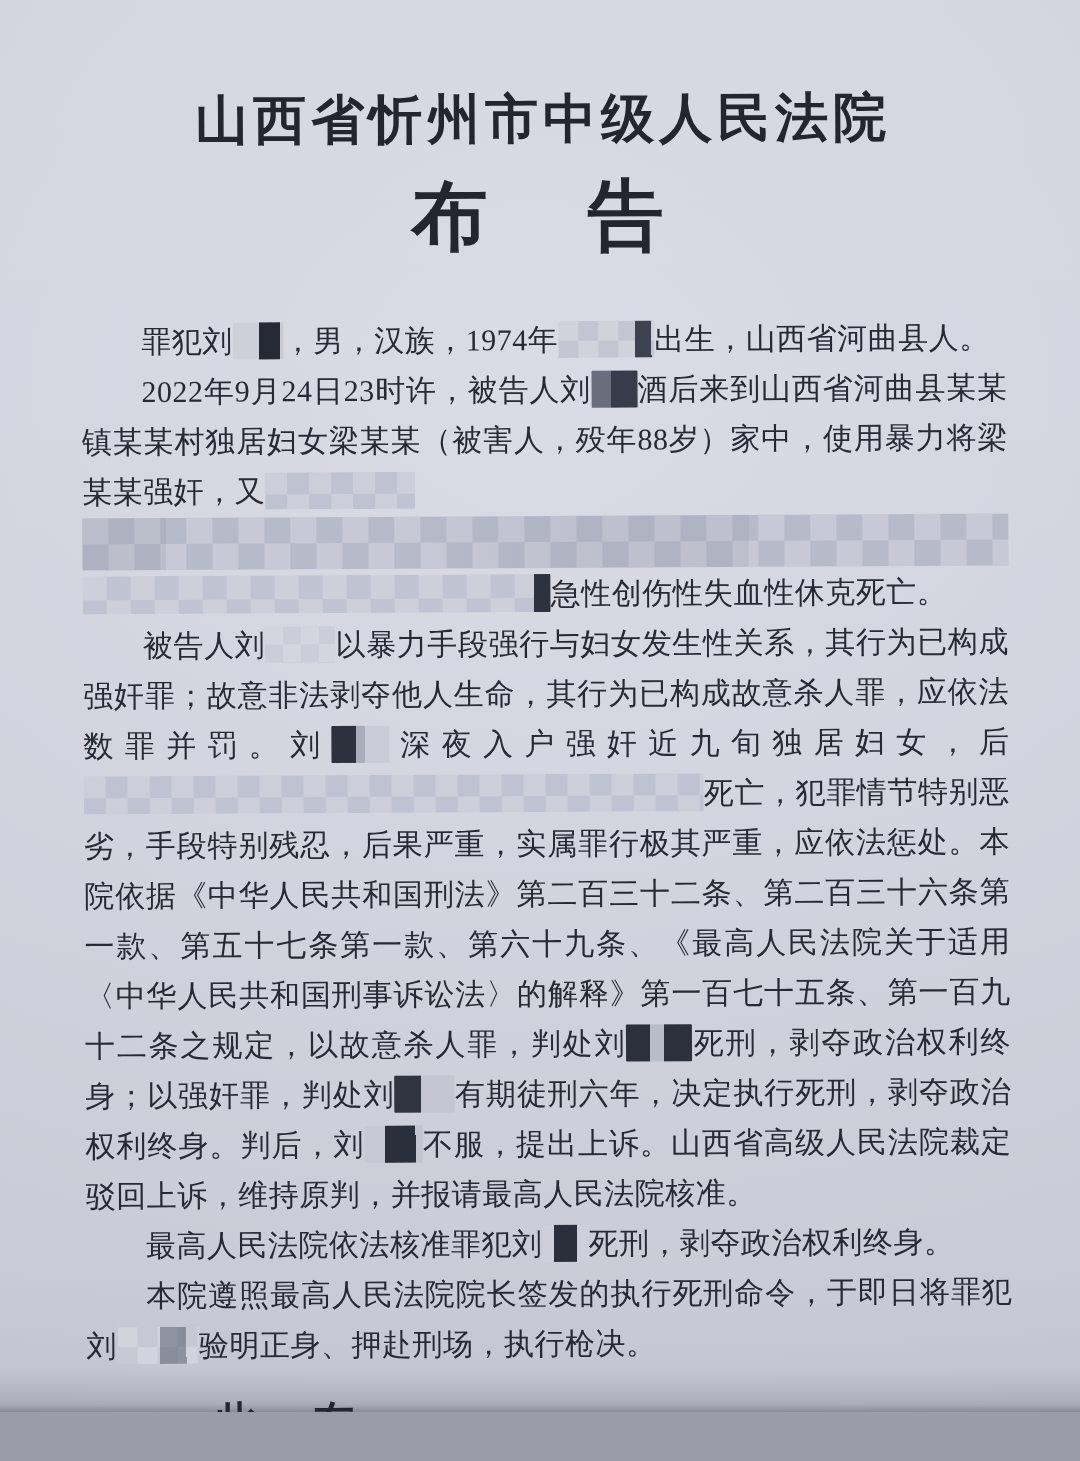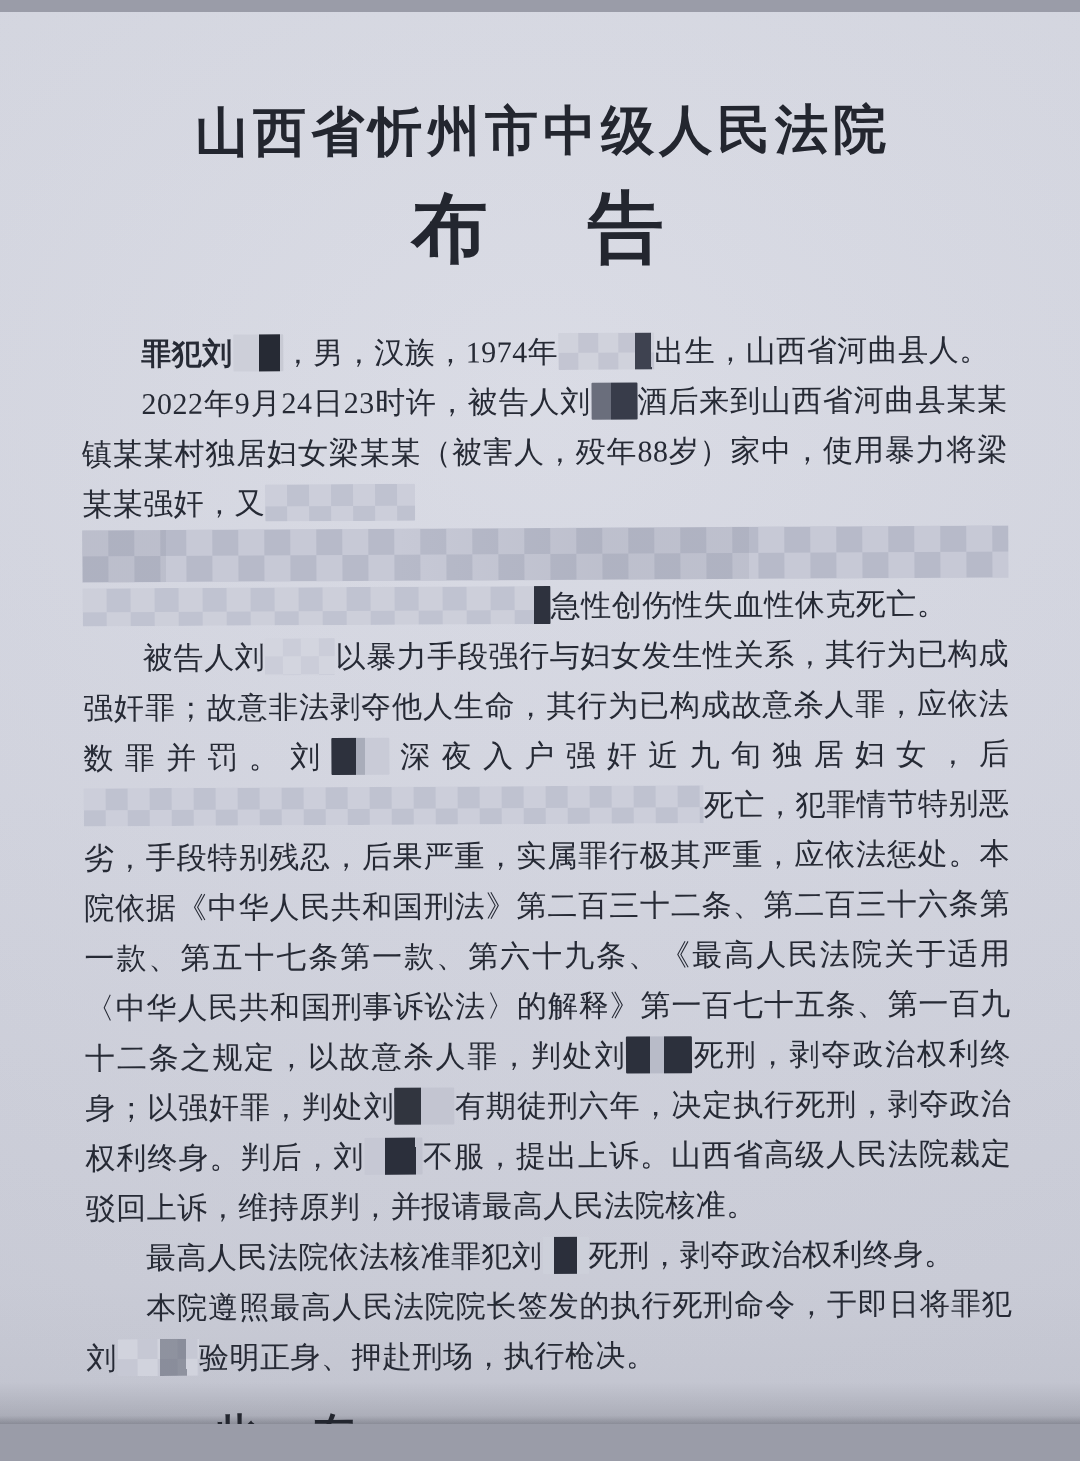--- a/index.html
+++ b/index.html
@@ -1,19 +1,19 @@
 <!DOCTYPE html>
 <html><head>
 <meta charset="utf-8">
 <style>
   html,body{margin:0;padding:0;background:#9a9ca8;}
   .page{
     position:relative;
     width:1080px;height:1412px;
-    margin:12px auto;
+    margin:0 auto;
     overflow:hidden;
     color:#262a35;
     background:
       radial-gradient(140% 90% at 50% 28%, rgba(255,255,255,0.10), rgba(20,24,40,0.06)),
       linear-gradient(180deg,#d7d9e3 0%, #d4d6e1 55%, #d0d2dd 90%, #cbcdd8 97%, #b2b4bf 99.4%, #8e909b 100%);
     font-family:"Liberation Serif", serif;
   }
   .doc{padding:52px 70px 0 84px; transform:rotate(-0.3deg);}
   .court{
     margin:32px 0 0 0;
@@ -34,21 +34,21 @@
     color:#23262f;
   }
   .body{
     margin-top:46px;
     font-size:30px;
     line-height:50px;
     text-align:justify;
     letter-spacing:0.5px;
   }
   .para{text-indent:2em;margin:0;}
-  .bold{font-weight:bold;}
+  .bold{font-weight:normal;}
   
   .mosaic{
     display:inline-block;
     height:37px;
     vertical-align:-8px;
     border-radius:1px;
   }
   .mz{
     background-image:repeating-conic-gradient(#bfc2d0 0% 25%, #cccedA 0% 50%);
     background-size:44px 44px;

